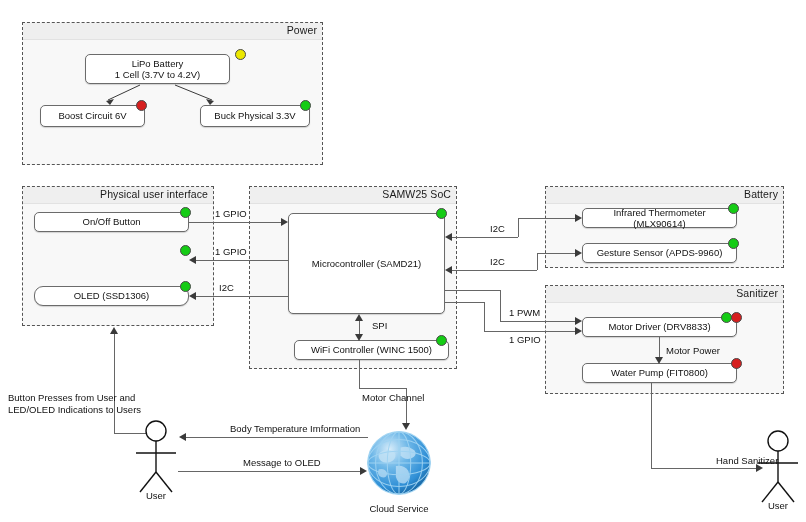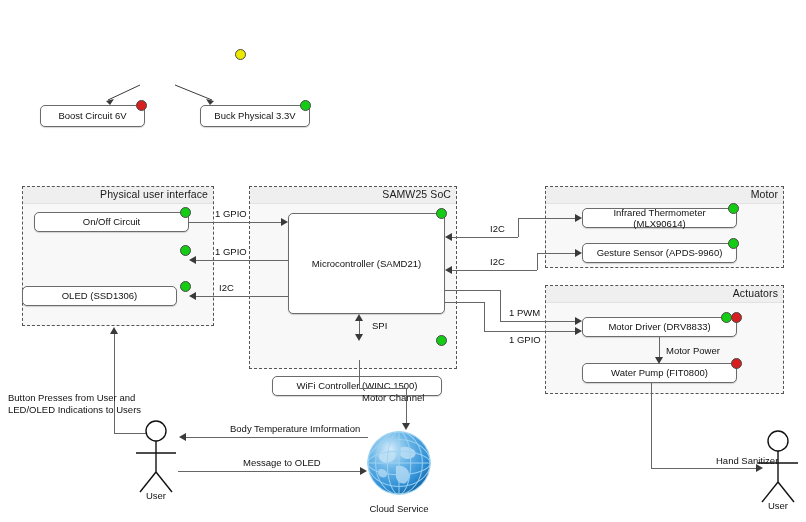--- a/index.html
+++ b/index.html
@@ -44,21 +44,31 @@
 
   
   .actor{position:absolute;}
 </style>
 </head>
 <body>
 
 <div id="stage">
 
 
-
+  <div class="group" style="left:22px;top:22px;width:301px;height:143px;">
+    <div class="group-head"></div>
+    <div class="group-title">Power</div>
+  </div>
+
+  <div class="box" style="left:85px;top:54px;width:145px;height:30px;">
+    <div class="lines">
+      <div>LiPo Battery</div>
+      <div>1 Cell (3.7V to 4.2V)</div>
+    </div>
+  </div>
   <div class="dot yellow" style="left:235px;top:49px;"></div>
 
   <div class="box" style="left:40px;top:105px;width:105px;height:22px;">
     <div class="lines">
         <div>Boost Circuit 6V</div>
       </div>
   </div>
   <div class="dot red" style="left:136px;top:100px;"></div>
 
   <div class="box" style="left:200px;top:105px;width:110px;height:22px;">
@@ -75,75 +85,75 @@
     <polygon points="214,101 206,99 210,105" fill="#3a3a3a"></polygon>
   </svg>
 
   <div class="group" style="left:22px;top:186px;width:192px;height:140px;">
     <div class="group-head"></div>
     <div class="group-title">Physical user interface</div>
   </div>
 
   <div class="box" style="left:34px;top:212px;width:155px;height:20px;">
     <div class="lines">
-        <div>On/Off Circuit</div>
+        <div>On/Off Button</div>
       </div>
   </div>
   <div class="dot green" style="left:180px;top:207px;"></div>
 
   <div class="dot green" style="left:180px;top:245px;"></div>
 
-  <div class="box" style="left:22px;top:286px;width:155px;height:20px;">
+  <div class="box" style="left:34px;top:286px;width:155px;height:20px;border-radius:9px;">
     <div class="lines">
         <div>OLED (SSD1306)</div>
       </div>
   </div>
   <div class="dot green" style="left:180px;top:281px;"></div>
 
   <div class="group" style="left:249px;top:186px;width:208px;height:183px;">
     <div class="group-head"></div>
     <div class="group-title">SAMW25 SoC</div>
   </div>
 
   <div class="box" style="left:288px;top:213px;width:157px;height:101px;">
     <div class="lines">
         <div>Microcontroller (SAMD21)</div>
       </div>
   </div>
   <div class="dot green" style="left:436px;top:208px;"></div>
 
-  <div class="box" style="left:272px;top:340px;width:170px;height:20px;margin-top:36px;">
+  <div class="box" style="left:294px;top:340px;width:155px;height:20px;">
     <div class="lines">
         <div>WiFi Controller (WINC 1500)</div>
       </div>
   </div>
   <div class="dot green" style="left:436px;top:335px;"></div>
 
   <div class="group" style="left:545px;top:186px;width:239px;height:82px;">
     <div class="group-head"></div>
-    <div class="group-title">Motor</div>
+    <div class="group-title">Battery</div>
   </div>
 
   <div class="box" style="left:582px;top:208px;width:155px;height:20px;">
     <div class="lines">
         <div>Infrared Thermometer (MLX90614)</div>
       </div>
   </div>
   <div class="dot green" style="left:728px;top:203px;"></div>
 
   <div class="box" style="left:582px;top:243px;width:155px;height:20px;">
     <div class="lines">
         <div>Gesture Sensor (APDS-9960)</div>
       </div>
   </div>
   <div class="dot green" style="left:728px;top:238px;"></div>
 
   <div class="group" style="left:545px;top:285px;width:239px;height:109px;">
     <div class="group-head"></div>
-    <div class="group-title">Actuators</div>
+    <div class="group-title">Sanitizer</div>
   </div>
 
   <div class="box" style="left:582px;top:317px;width:155px;height:20px;">
     <div class="lines">
         <div>Motor Driver (DRV8833)</div>
       </div>
   </div>
   <div class="dot green" style="left:721px;top:312px;"></div>
   <div class="dot red" style="left:731px;top:312px;"></div>
 

